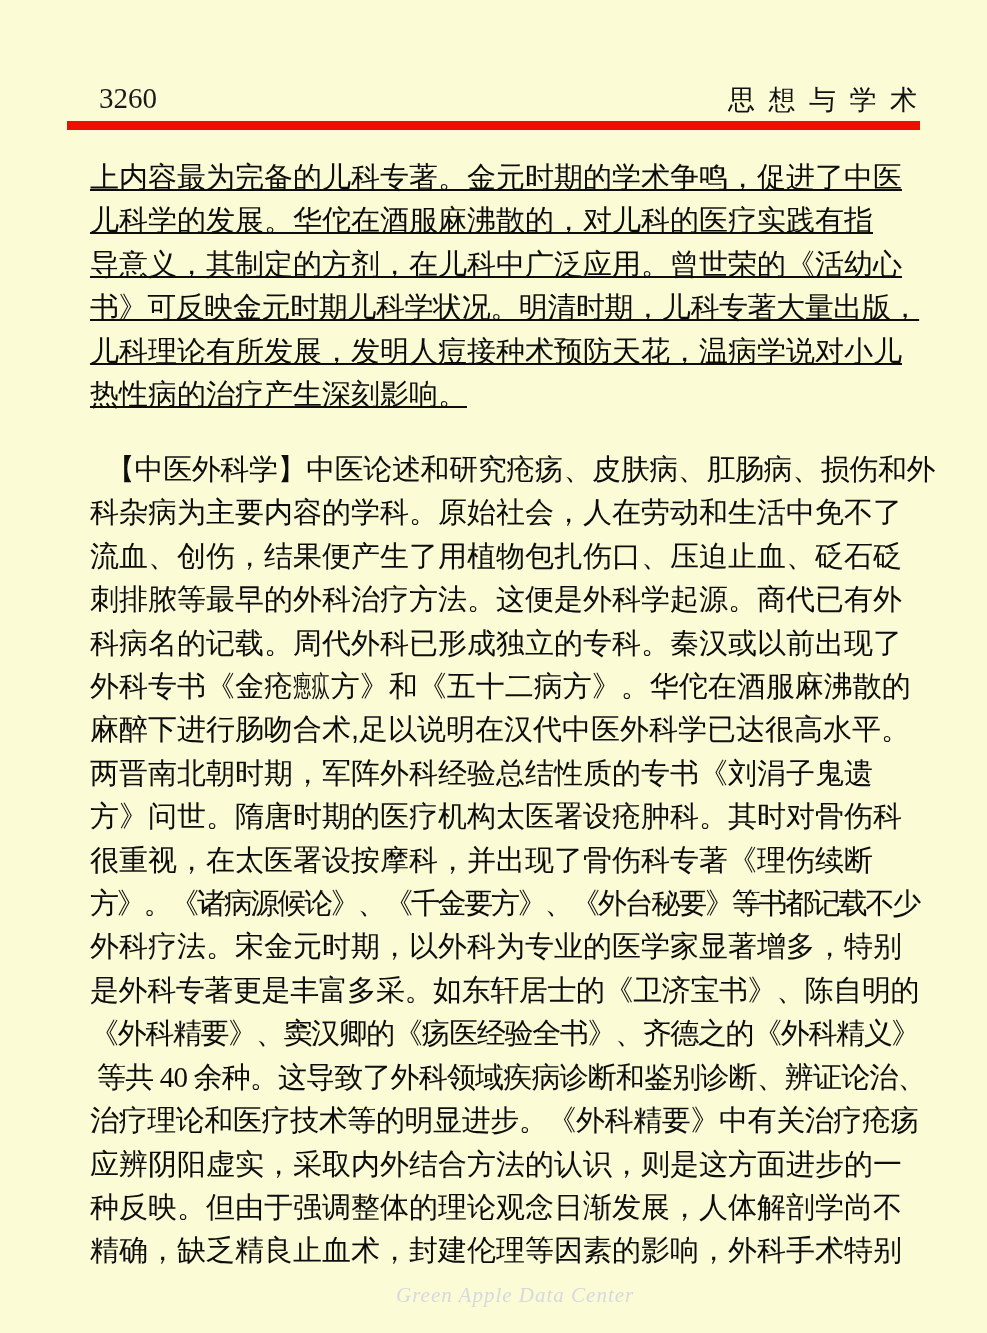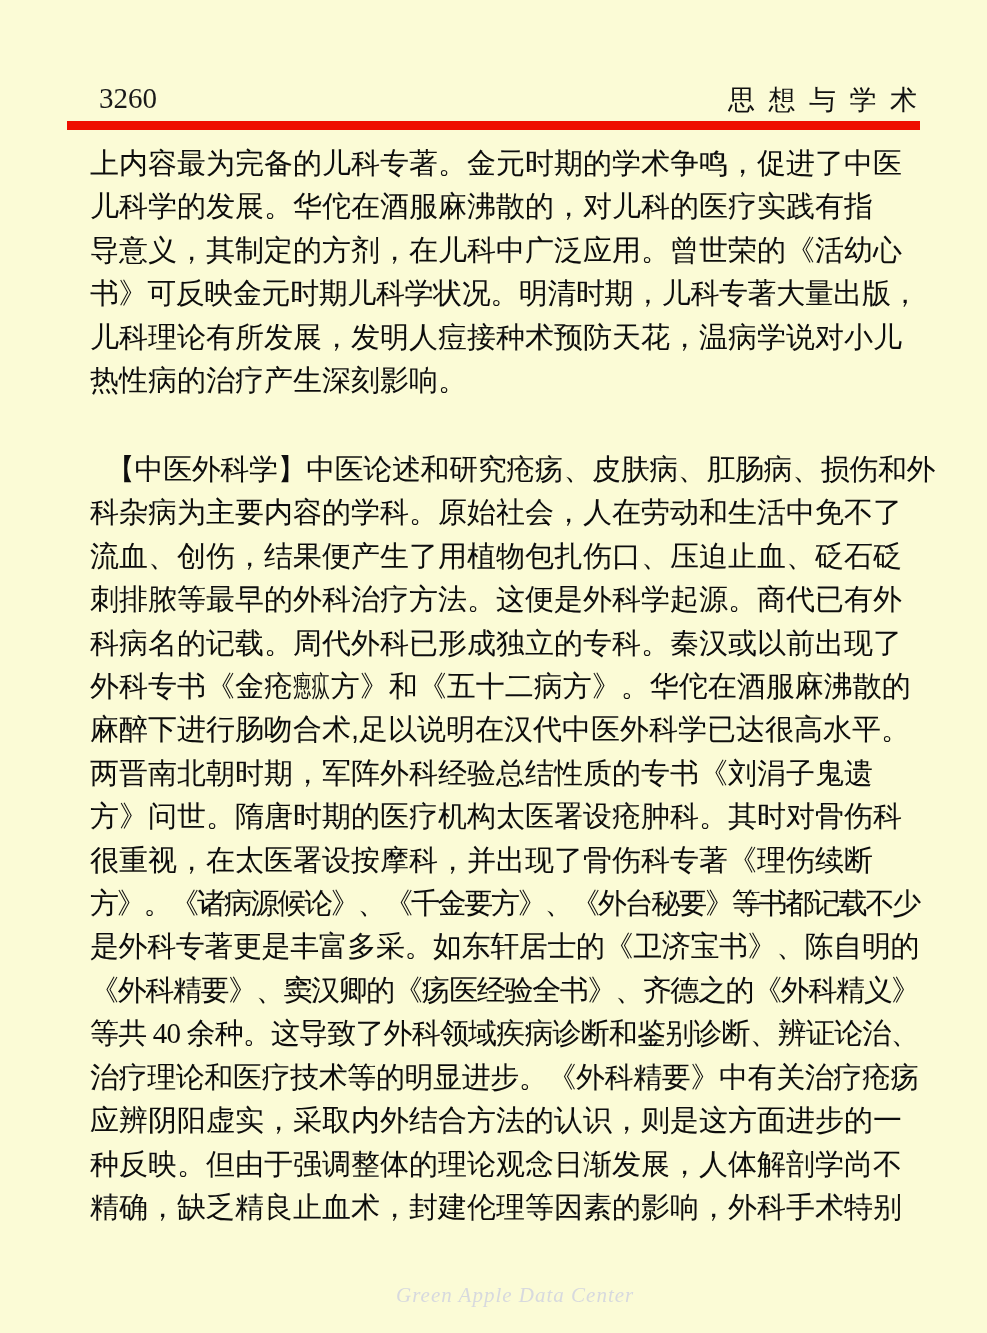--- a/index.html
+++ b/index.html
@@ -37,21 +37,21 @@
     height: 9px;
   }
   .para {
     position: absolute;
     left: 90px;
     width: 829px;
     font-size: 29px;
     line-height: 43.4px;
     color: #0d0d0d;
   }
-  #para1 { top: 142px; }
+  #para1 { top: 156px; text-decoration: underline; }
   #para2 { top: 448px; }
   .line {
     white-space: nowrap;
     text-align: left;
   }
   .bold-head { font-weight: normal; margin-left: 16px; }
   .condensed {
     display: inline-block;
     width: 1.30em;
     transform: scaleX(0.64);
@@ -93,22 +93,23 @@
     <div class="line">科杂病为主要内容的学科。原始社会，人在劳动和生活中免不了</div>
     <div class="line">流血、创伤，结果便产生了用植物包扎伤口、压迫止血、砭石砭</div>
     <div class="line">刺排脓等最早的外科治疗方法。这便是外科学起源。商代已有外</div>
     <div class="line">科病名的记载。周代外科已形成独立的专科。秦汉或以前出现了</div>
     <div class="line">外科专书《金疮<span class="condensed">瘛疭</span>方》和《五十二病方》。华佗在酒服麻沸散的</div>
     <div class="line">麻醉下进行肠吻合术,足以说明在汉代中医外科学已达很高水平。</div>
     <div class="line">两晋南北朝时期，军阵外科经验总结性质的专书《刘涓子鬼遗</div>
     <div class="line">方》问世。隋唐时期的医疗机构太医署设疮肿科。其时对骨伤科</div>
     <div class="line">很重视，在太医署设按摩科，并出现了骨伤科专著《理伤续断</div>
     <div class="line" style="letter-spacing: -2.26px;">方》。《诸病源候论》、《千金要方》、《外台秘要》等书都记载不少</div>
+    <div class="line">外科疗法。宋金元时期，以外科为专业的医学家显著增多，特别</div>
     <div class="line" style="letter-spacing: -0.41px;">是外科专著更是丰富多采。如东轩居士的《卫济宝书》、陈自明的</div>
     <div class="line" style="letter-spacing: -1.37px; text-align: center;">《外科精要》、窦汉卿的《疡医经验全书》、齐德之的《外科精义》</div>
-    <div class="line" style="letter-spacing: -0.84px;">等共<span class="num-serif"> 40 </span>余种。这导致了外科领域疾病诊断和鉴别诊断、辨证论治、</div>
+    <div class="line" style="letter-spacing: -0.84px; margin-left: 7px;">等共<span class="num-serif"> 40 </span>余种。这导致了外科领域疾病诊断和鉴别诊断、辨证论治、</div>
     <div class="line" style="letter-spacing: -0.41px;">治疗理论和医疗技术等的明显进步。《外科精要》中有关治疗疮疡</div>
     <div class="line">应辨阴阳虚实，采取内外结合方法的认识，则是这方面进步的一</div>
     <div class="line">种反映。但由于强调整体的理论观念日渐发展，人体解剖学尚不</div>
     <div class="line">精确，缺乏精良止血术，封建伦理等因素的影响，外科手术特别</div>
   </div>
 
 <div class="watermark" style="color: rgb(215, 217, 222);">Green Apple Data Center</div>
 
 </body></html>

